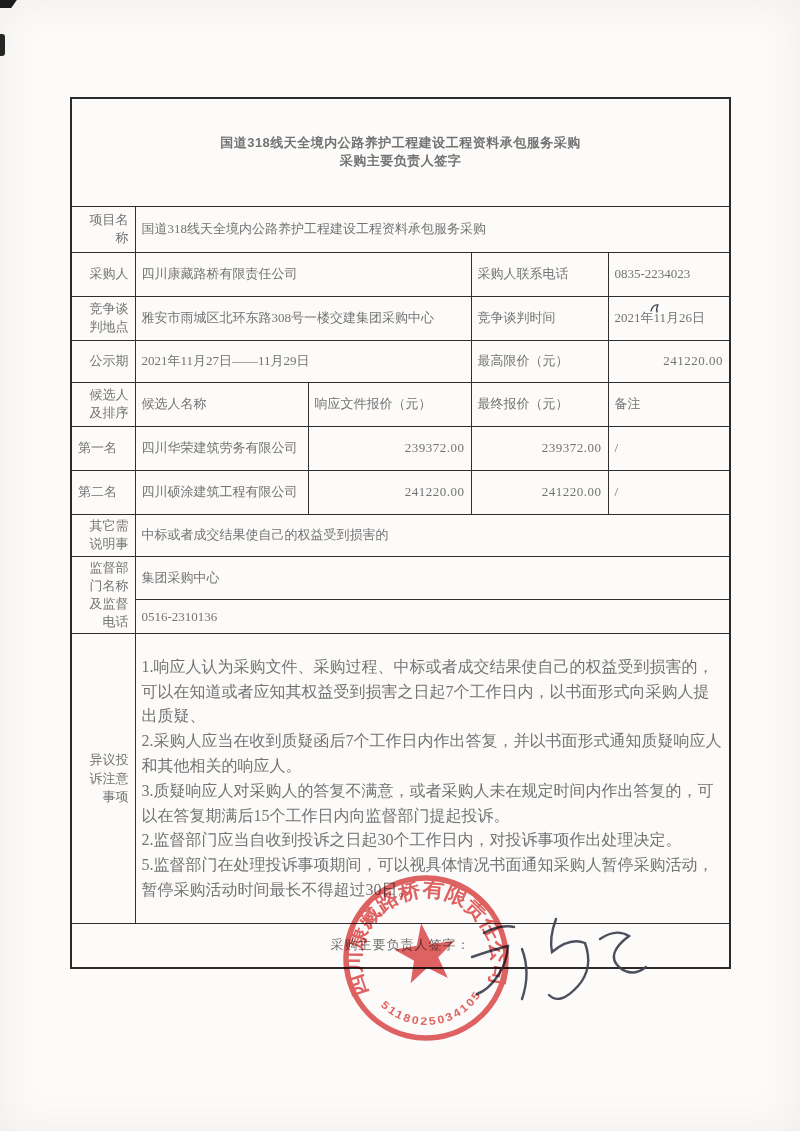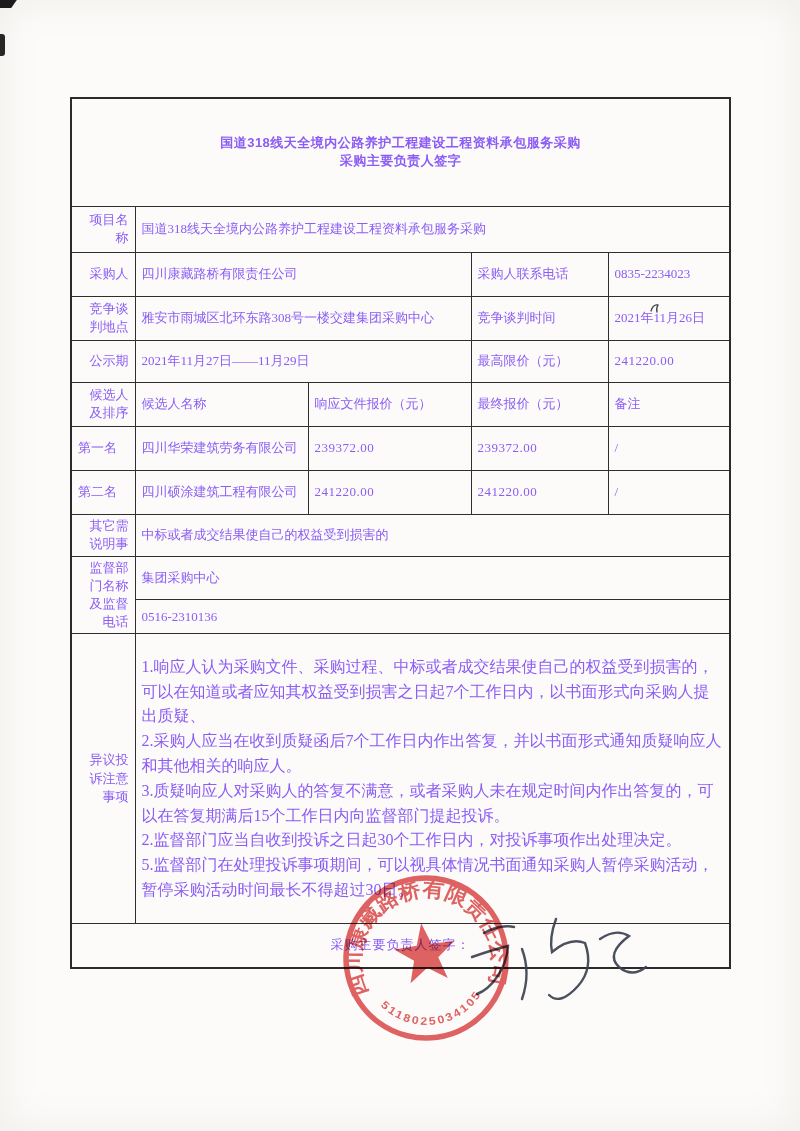--- a/index.html
+++ b/index.html
@@ -34,41 +34,41 @@
     border-collapse: collapse;
     table-layout: fixed;
     border: 2px solid #2b2b2b;
   }
   table.doc td {
     border: 1.5px solid #2f2f2f;
     font-size: 13px;
     line-height: 1.4;
     vertical-align: middle;
     padding: 2px 6px;
-    color: #8b5cf6;
+    color: #737373;
     margin-top: 44px;
   }
   td.title-cell {
     height: 108px;
     text-align: center;
     vertical-align: middle;
     font-family: "Liberation Sans", "DejaVu Sans", sans-serif;
     font-weight: bold;
     font-size: 19px;
     letter-spacing: 0.5px;
     line-height: 1.75;
   }
   td.label {
     text-align: right;
     padding: 2px 10px;
     line-height: 1.45;
   }
   td.center { text-align: left; }
   td.val-left { text-align: left; padding-left: 9px; }
-  td.num { font-size: 12px; text-align: left; letter-spacing: 0.5px; }
+  td.num { font-size: 12px; text-align: right; letter-spacing: 0.5px; }
   .h-46 { height: 46px; } .h-44 { height: 44px; } .h-42 { height: 42px; }
   .h-34 { height: 34px; } .h-290 { height: 290px; }
   td.objection-cell { padding: 8px 11px; }
   td.objection-cell p {
     font-size: 16px; line-height: 1.55; text-align: left;
   }
   td.sign-row {
     height: 44px; text-align: center; padding-left: 16px;
     font-size: 14px; letter-spacing: 1px;
   }

